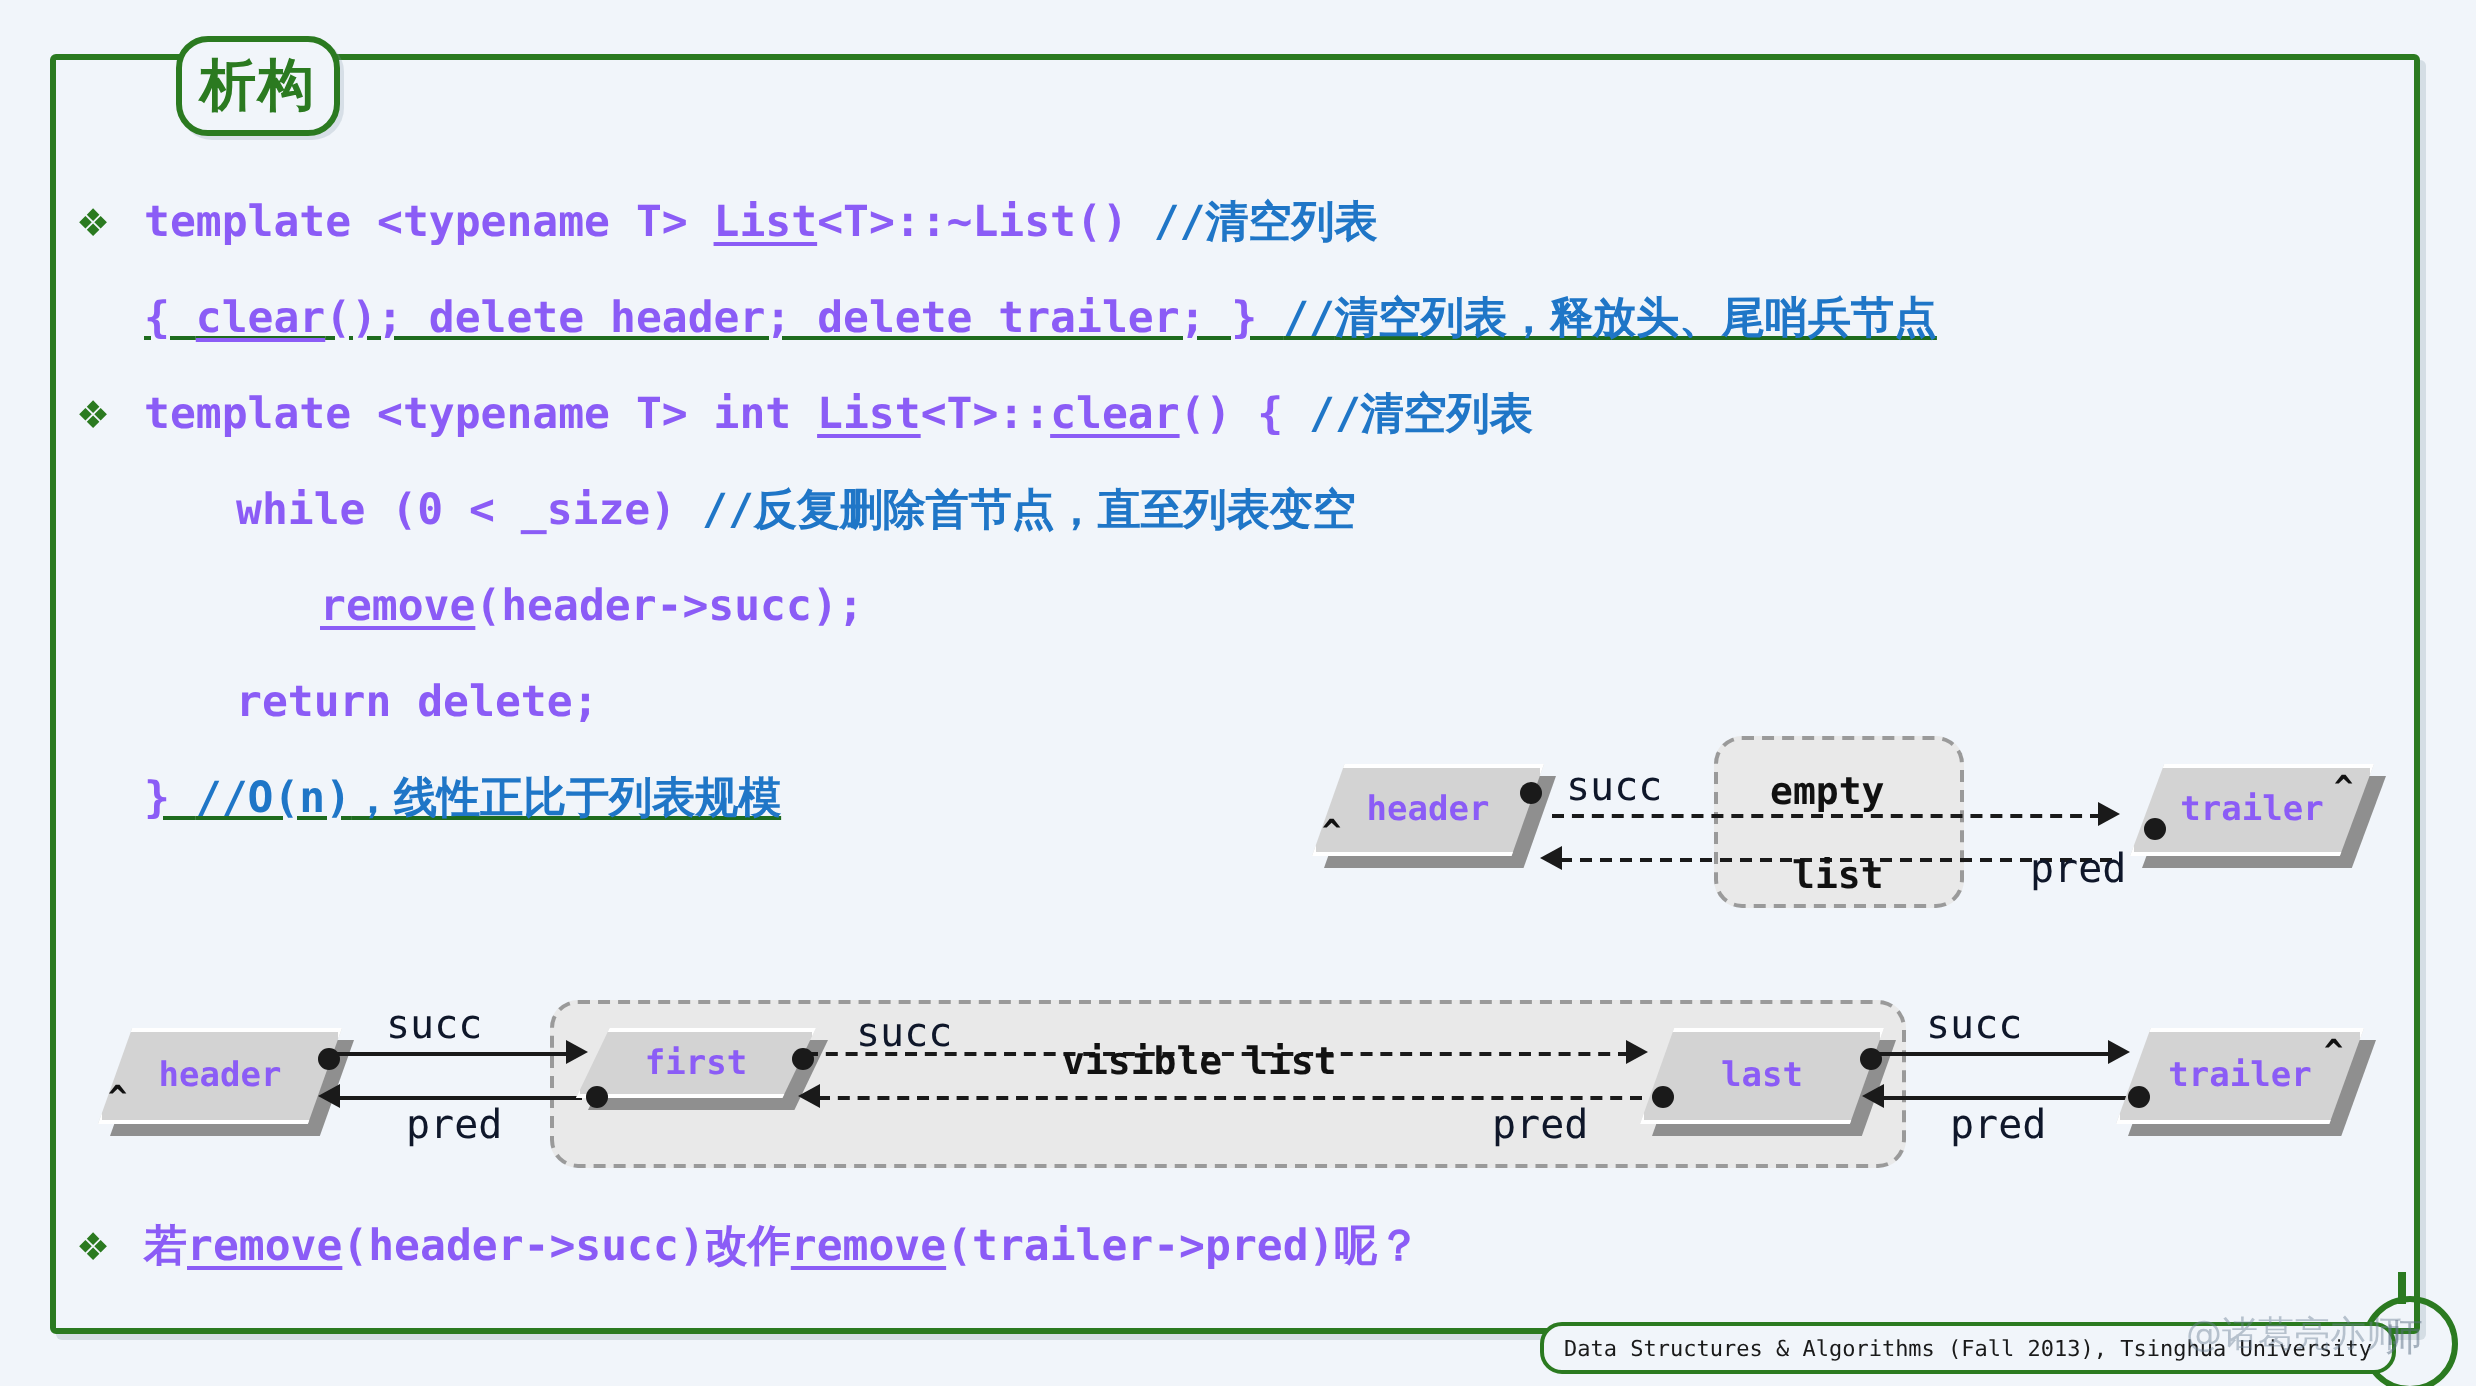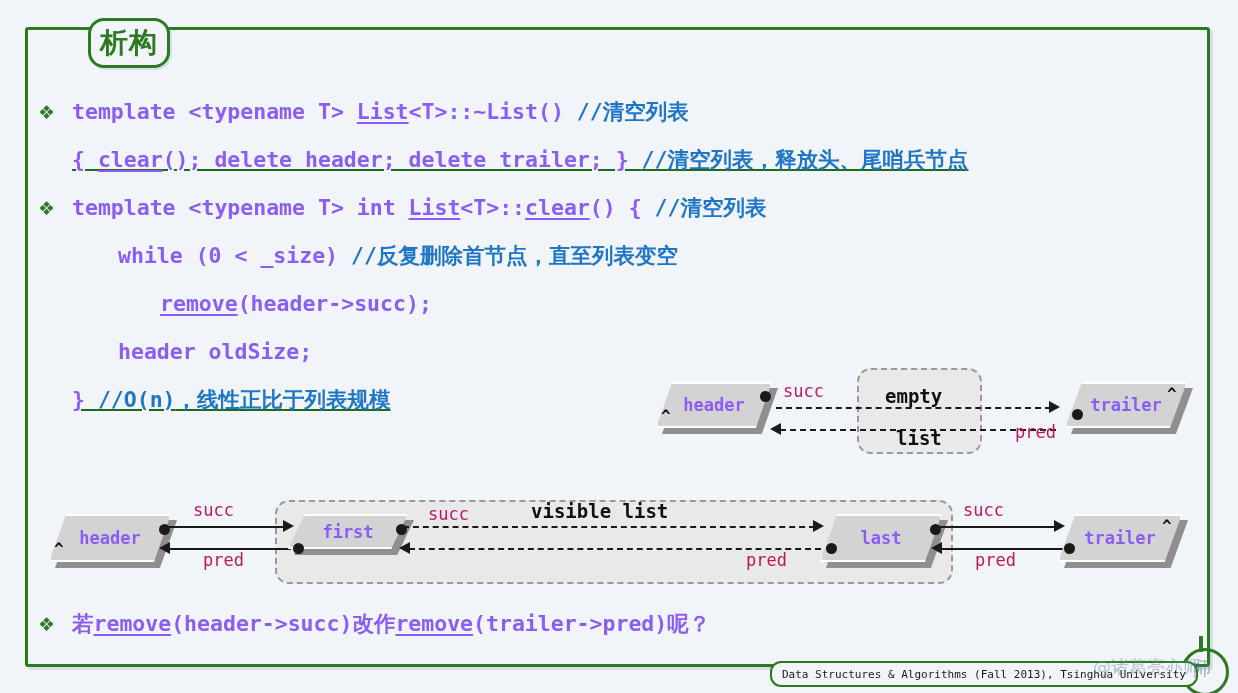--- a/index.html
+++ b/index.html
@@ -104,21 +104,21 @@
   .arrow-line.dash{border-top:2.5px dashed #1a1a1a;}
   .arrow-head{
     position:absolute;width:0;height:0;
     border-top:6px solid transparent;border-bottom:6px solid transparent;
   }
   .arrow-head.right{border-left:11px solid #1a1a1a;}
   .arrow-head.left{border-right:11px solid #1a1a1a;}
   .edge-label{
     position:absolute;
     font-family:"DejaVu Sans Mono","Liberation Mono",monospace;
-    font-size:17px;color:#be185d;background:transparent;
+    font-size:20px;color:#0f172a;background:transparent;
     z-index:6;
   }
   .group-box{
     position:absolute;
     border:2px dashed #9a9a9a;
     border-radius:14px;
     background:#e9e9e9;
     box-sizing:border-box;
   }
   .group-label{
@@ -172,21 +172,21 @@
   <div class="title-badge">
     <span>析构</span>
   </div>
 
   <div class="code" id="code-block">
       <div class="line ind0"><span class="bullet">❖</span><span class="grn">template &lt;typename T&gt; </span><span class="grn u">List</span><span class="grn">&lt;T&gt;::~List() </span><span class="cmt">//</span><span class="cmt-cn">清空列表</span></div>
       <div class="line ind1"><span class="grn">{  </span><span class="grn u">clear</span><span class="grn">(); delete header; delete trailer; } </span><span class="cmt">//</span><span class="cmt-cn">清空列表，释放头、尾哨兵节点</span></div>
       <div class="line ind0"><span class="bullet">❖</span><span class="grn">template &lt;typename T&gt; int </span><span class="grn u">List</span><span class="grn">&lt;T&gt;::</span><span class="grn u">clear</span><span class="grn">() { </span><span class="cmt">//</span><span class="cmt-cn">清空列表</span></div>
       <div class="line ind2"><span class="grn">while (0 &lt; _size) </span><span class="cmt">//</span><span class="cmt-cn">反复删除首节点，直至列表变空</span></div>
       <div class="line ind3"><span class="grn u">remove</span><span class="grn">(header-&gt;succ);</span></div>
-      <div class="line ind2"><span class="grn">header oldSize;</span></div>
+      <div class="line ind2"><span class="grn">return delete;</span></div>
       <div class="line ind1"><span class="grn">} </span><span class="cmt">//O(n)</span><span class="cmt-cn">，线性正比于列表规模</span></div>
     </div>
 
   <div class="diagram" style="left:650px;top:365px;width:545px;height:95px;">
 
     <div class="group-box" style="left:207px;top:3px;width:125px;height:86px;"></div>
 
     <div class="arrow-line dash" style="left:126px;top:42px;width:275px;"></div>
     <div class="arrow-head right" style="left:399px;top:36px;"></div>
 
@@ -242,21 +242,21 @@
       <div class="dot" style="left:108px;top:10px;"></div>
       <div class="dot" style="left:5px;top:29px;"></div>
     </div>
 
     <div class="arrow-line dash" style="left:358px;top:28px;width:412px;"></div>
     <div class="arrow-head right" style="left:768px;top:22px;"></div>
     <div class="arrow-line dash" style="left:364px;top:50px;width:412px;"></div>
     <div class="arrow-head left" style="left:354px;top:44px;"></div>
     <div class="edge-label" style="left:383px;top:6px;">succ</div>
     <div class="edge-label" style="left:701px;top:52px;">pred</div>
-    <div class="group-label" style="left:486px;top:2px;">visible list</div>
+    <div class="group-label" style="left:486px;top:22px;">visible list</div>
 
     <div class="node skewR" style="left:775px;top:16px;width:122px;height:48px;">
       <div class="shadow"></div>
       <div class="para"></div>
       <div class="label">last</div>
       <div class="dot" style="left:110px;top:10px;"></div>
       <div class="dot" style="left:6px;top:29px;"></div>
     </div>
 
     <div class="arrow-line" style="left:893px;top:28px;width:118px;"></div>

